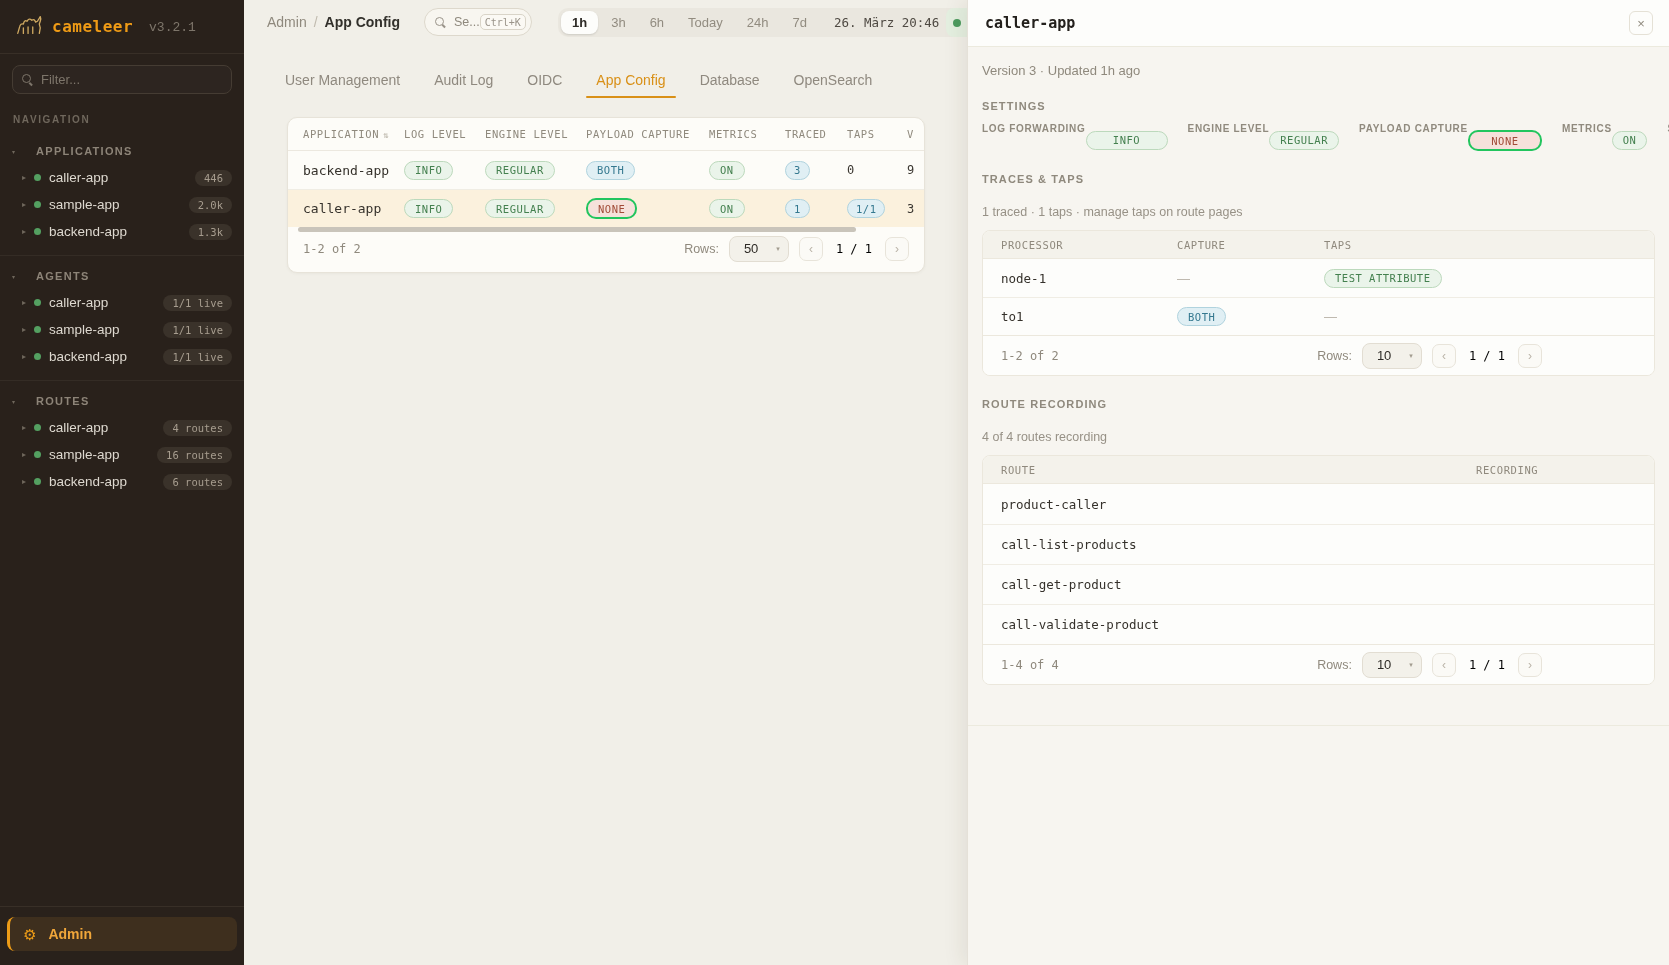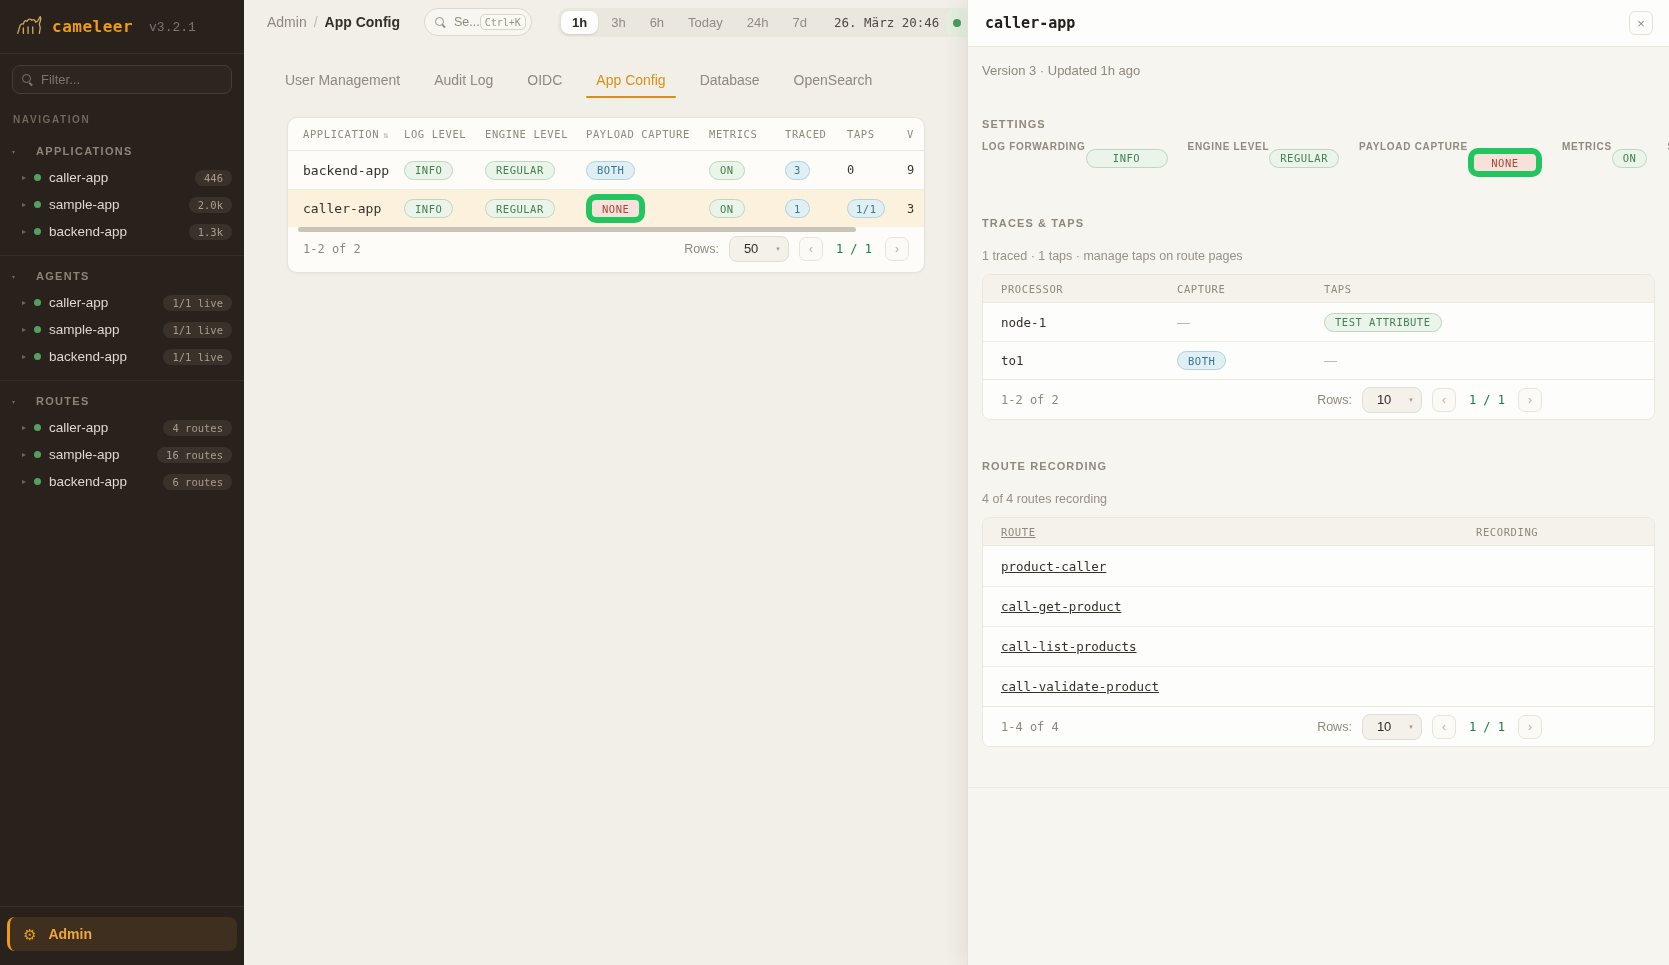--- a/index.html
+++ b/index.html
@@ -69,55 +69,55 @@
   .mt-head .th { font-family:"DejaVu Sans Mono", monospace; font-size:10.5px; letter-spacing:0.6px; color:#8f897d; white-space:nowrap; overflow:hidden; }
   .sort-ic { font-size:9px; color:#b9b3a7; margin-left:4px; }
   .mt-row { height:38px; }
   .mt-row + .mt-row { border-top:1px solid #f0ede4; }
   .mt-row.hl { background:#fbf1dd; }
   .cell-app { font-family:"DejaVu Sans Mono", monospace; font-size:13px; color:#35312b; }
   .cell-num { font-family:"DejaVu Sans Mono", monospace; font-size:12px; color:#3b3731; }
   .pill { display:inline-block; font-family:"DejaVu Sans Mono", monospace; font-size:10.5px; letter-spacing:0.5px; padding:2.5px 10px; border-radius:10px; white-space:nowrap; }
   .pill-green { background:#eaf4ea; border:1px solid #bcd9bc; color:#44804f; }
   .pill-blue  { background:#e0eff4; border:1px solid #b0d3de; color:#34788f; }
-  .pill-red   { background:#f6e1db; border:6px solid #22c55e; color:#a14b38; }
+  .pill-red   { background:#f6e1db; border:2px solid #22c55e; color:#a14b38; }
   .pill-round { padding:2.5px 8px; }
   .hscroll { position:absolute; left:10px; top:109px; width:558px; height:5px; border-radius:3px; background:#c9c4ba; cursor:grab; }
   .mt-footer { position:absolute; left:0; right:0; bottom:0; height:47px; display:flex; align-items:center; padding:0 15px; }
   .range-label { font-family:"DejaVu Sans Mono", monospace; font-size:12px; color:#8f897d; }
   .foot-right { margin-left:auto; display:flex; align-items:center; gap:10px; }
   .rows-label { font-size:12.5px; color:#8f897d; }
   .rows-select { width:60px; height:26px; background:#f3f1ea; border:1px solid #e2ddd2; border-radius:8px; display:flex; align-items:center; padding:0 8px 0 14px; cursor:pointer; }
   .rows-value { font-size:13px; color:#2e2b26; flex:1; }
   .dd-caret { font-size:7px; color:#a29c90; }
   .pg-btn { width:24px; height:24px; border:1px solid #e8e4da; border-radius:7px; background:#fbfaf6; color:#b9b3a7; font-size:12px; display:flex; align-items:center; justify-content:center; cursor:pointer; }
-  .pg-text { font-family:"DejaVu Sans Mono", monospace; font-size:12px; color:#15803d; margin:0 3px; white-space:nowrap; }
+  .pg-text { font-family:"DejaVu Sans Mono", monospace; font-size:12px; color:#000000; margin:0 3px; white-space:nowrap; }
 
   
   .panel { position:absolute; left:967px; top:0; width:702px; height:965px; background:#f7f5f0; border-left:1px solid #e5e1d8; box-shadow:-6px 0 18px rgba(60,50,30,0.08); z-index:10; }
   .panel-header { height:47px; background:#fdfdfb; border-bottom:1px solid #eceade; display:flex; align-items:center; padding:0 16px 0 17px; }
   .panel-title { font-size:15px; font-weight:bold; color:#23201c; font-family:"DejaVu Sans Mono", monospace; }
   .close-btn { margin-left:auto; width:24px; height:24px; border:1px solid #e5e1d6; border-radius:6px; background:#fdfdfb; color:#8f897d; font-size:13px; display:flex; align-items:center; justify-content:center; cursor:pointer; }
   .panel-body { padding:16px 14px 0; }
   .meta-line { font-size:13px; color:#8f897d; }
-  .sec-label { margin-top:40px; font-size:11px; font-weight:bold; letter-spacing:1.1px; color:#8f897d; }
+  .sec-label { margin-top:22px; font-size:11px; font-weight:bold; letter-spacing:1.1px; color:#8f897d; }
   .settings-row { margin-top:11px; display:flex; gap:20px; align-items:flex-start; }
   .field { display:flex; flex-direction:row; }
   .field-label { font-size:10px; font-weight:bold; letter-spacing:0.7px; color:#908a7e; white-space:nowrap; }
   .field-val { margin-top:7px; }
   .field-val .pill { text-align:center; }
   .plain-val { font-size:13px; color:#2e2a25; font-family:"DejaVu Sans Mono", monospace; }
   .sub-line { margin-top:20px; font-size:12.5px; color:#979186; }
   .ptable { margin-top:11px; border:1px solid #ebe7dc; border-radius:8px; background:#fdfdfb; overflow:hidden; }
   .pt-head { display:flex; align-items:center; height:28px; background:#f4f2eb; border-bottom:1px solid #ece8dd; padding-left:18px; }
   .pt-head .th { font-family:"DejaVu Sans Mono", monospace; font-size:10.5px; letter-spacing:0.6px; color:#8f897d; }
   .pt-row { display:flex; align-items:center; height:38px; padding-left:18px; }
   .pt-row + .pt-row { border-top:1px solid #f0ede4; }
   .c1 { flex:0 0 176px; } .c2 { flex:0 0 147px; } .c3 { flex:1; }
-  .r1 { flex:1;text-decoration:underline; } .r2 { flex:0 0 178px; }
+  .r1 { flex:1; } .r2 { flex:0 0 178px; }
   .cell-proc { font-family:"DejaVu Sans Mono", monospace; font-size:12.5px; color:#35312b; }
   .dash { color:#b7b1a5; font-size:13px; }
   .pt-footer { display:flex; align-items:center; height:40px; border-top:1px solid #ece8dd; padding:0 112px 0 18px; background:#fdfdfb; }
   .rt-row { height:40px; }
   .toggle { width:34px; height:18px; border-radius:9px; background:#e7cb97; position:relative; cursor:pointer; flex:0 0 auto; }
   .toggle::after { content:""; position:absolute; right:2px; top:2px; width:14px; height:14px; border-radius:50%; background:#fdfdfb; }
   .panel-divider { margin:40px -14px 0; border-top:1px solid #eceade; }
 </style>
 </head>
 <body>
@@ -390,25 +390,25 @@
     <div class="ptable">
       <div class="pt-head">
         <span class="th r1">ROUTE</span>
         <span class="th r2">RECORDING</span>
       </div>
       <div class="pt-row rt-row">
         <span class="r1 cell-proc">product-caller</span>
         <span class="r2"><span class="toggle"></span></span>
       </div>
       <div class="pt-row rt-row">
+        <span class="r1 cell-proc">call-list-products</span>
+        <span class="r2"><span class="toggle"></span></span>
+      </div>
+      <div class="pt-row rt-row">
         <span class="r1 cell-proc">call-get-product</span>
-        <span class="r2"><span class="toggle"></span></span>
-      </div>
-      <div class="pt-row rt-row">
-        <span class="r1 cell-proc">call-list-products</span>
         <span class="r2"><span class="toggle"></span></span>
       </div>
       <div class="pt-row rt-row">
         <span class="r1 cell-proc">call-validate-product</span>
         <span class="r2"><span class="toggle"></span></span>
       </div>
       <div class="pt-footer">
         <span class="range-label">1-4 of 4</span>
         <div class="foot-right">
           <span class="rows-label">Rows:</span>

